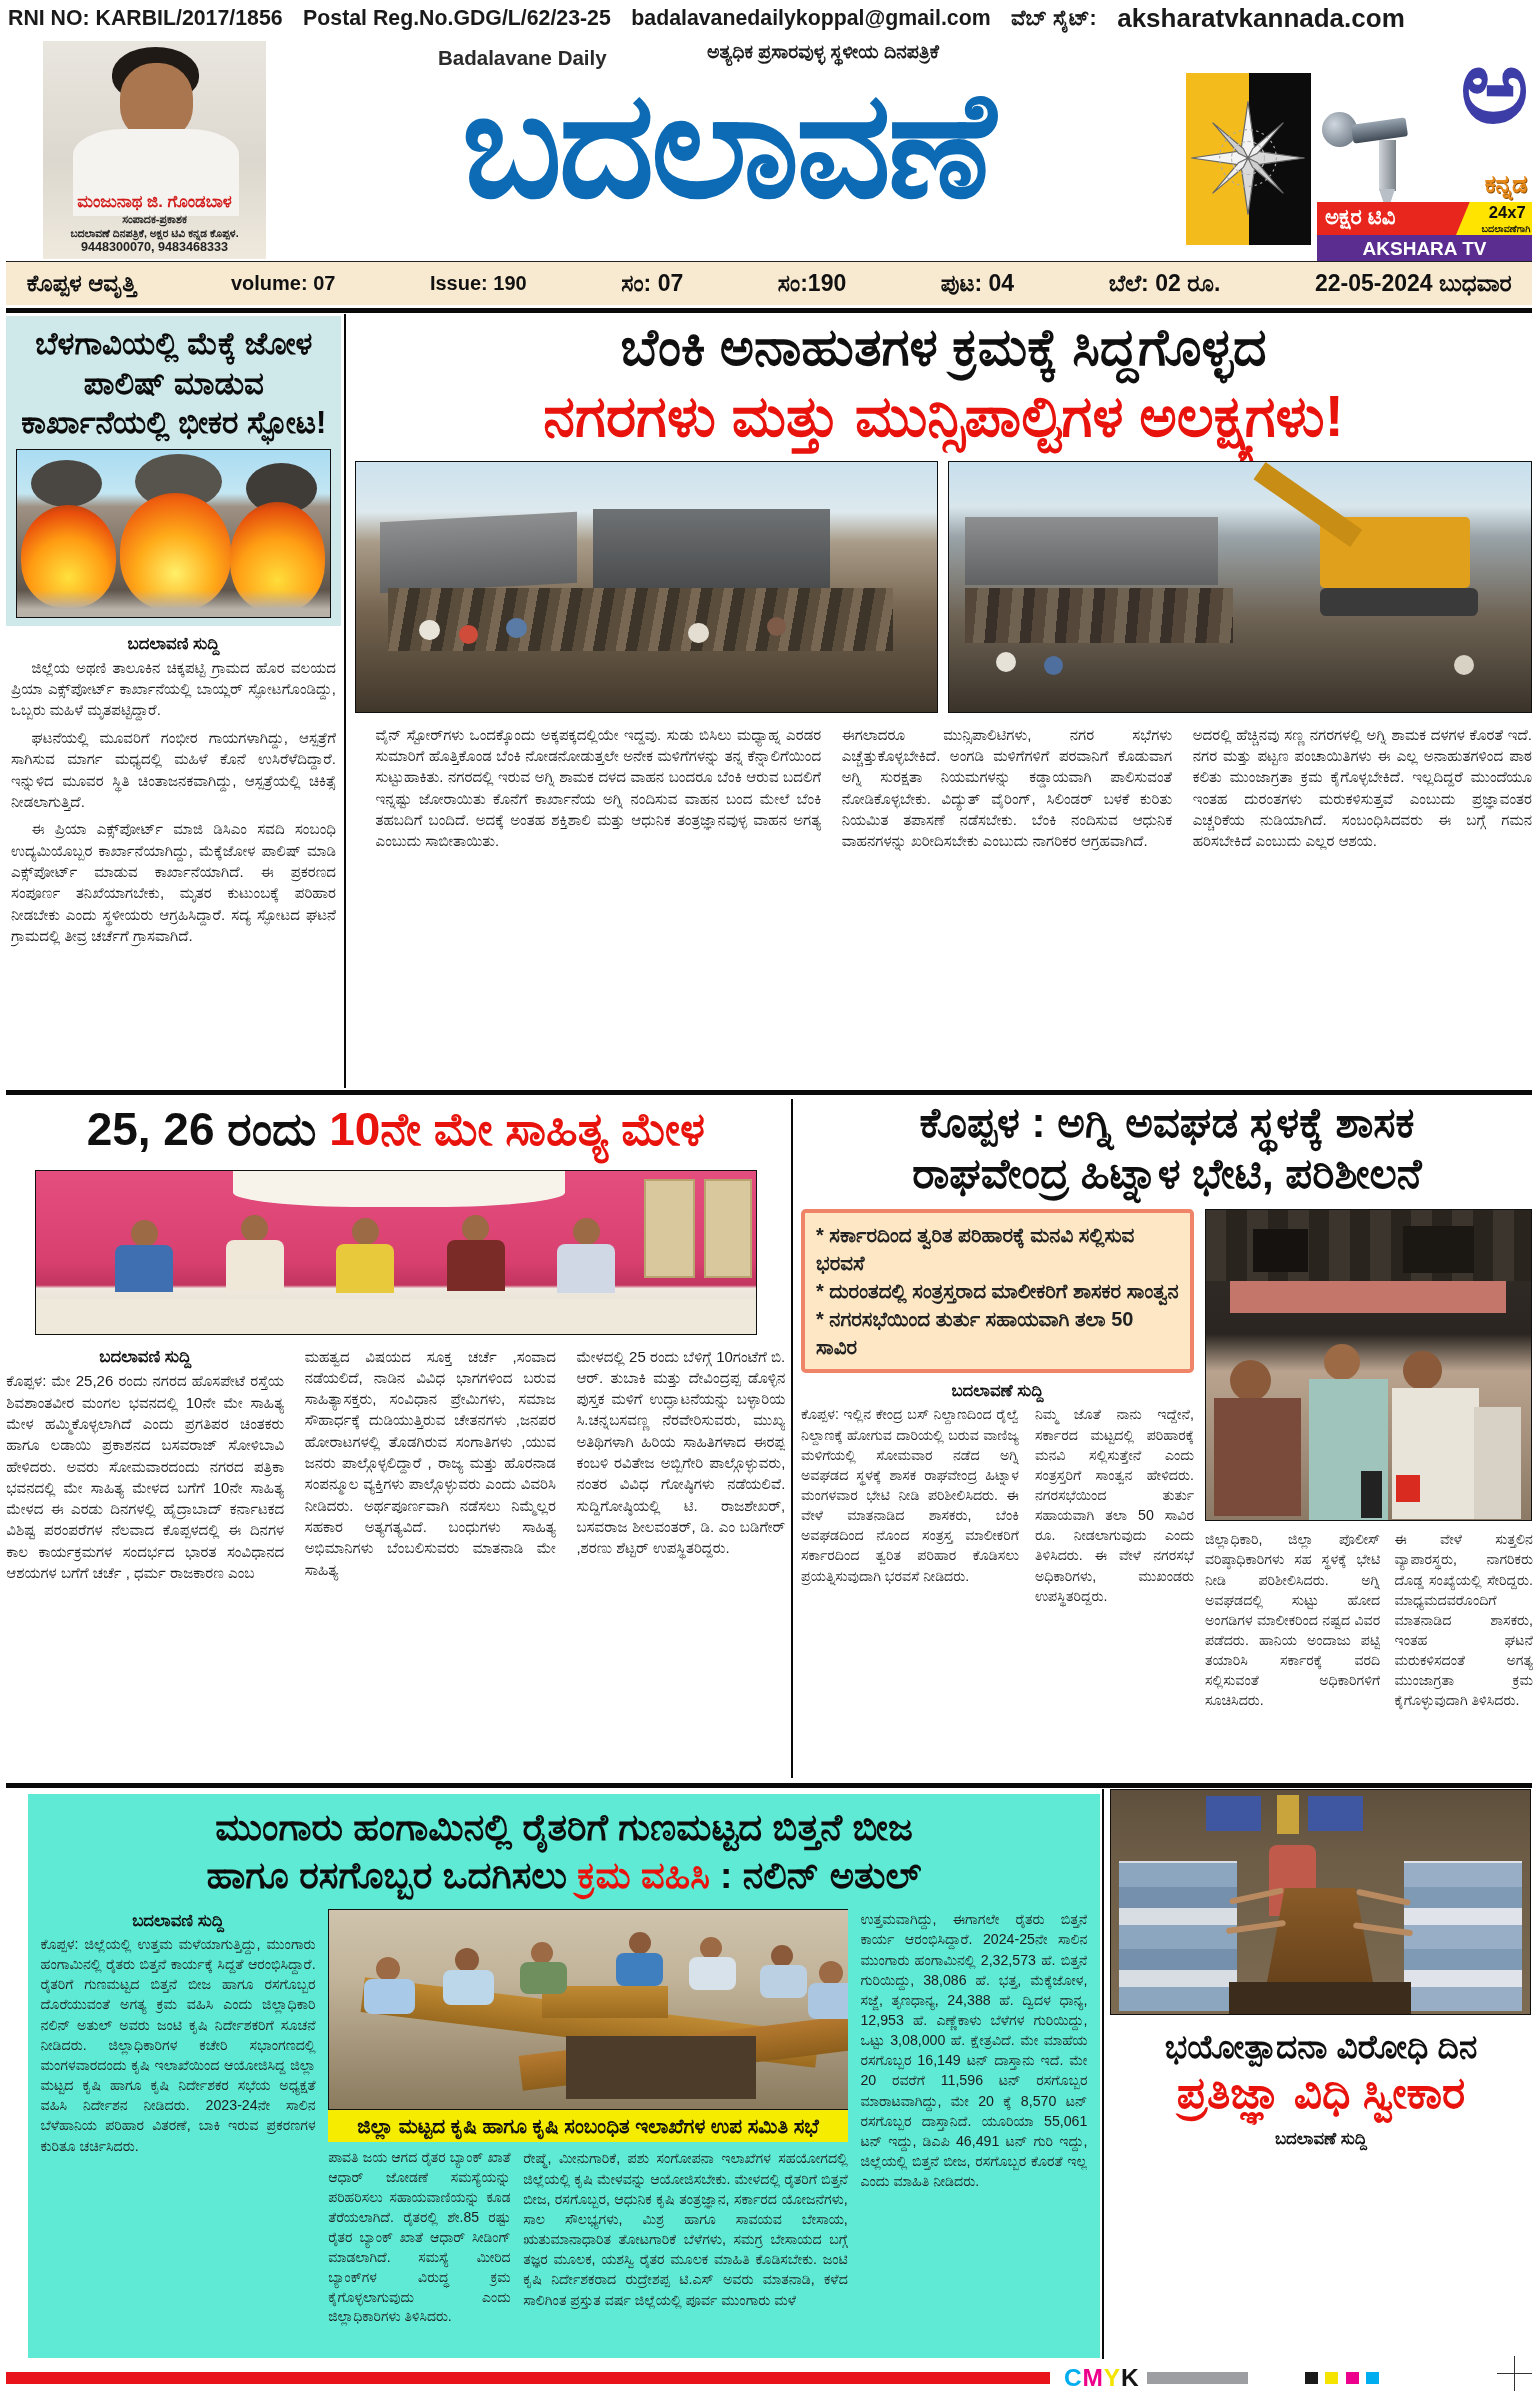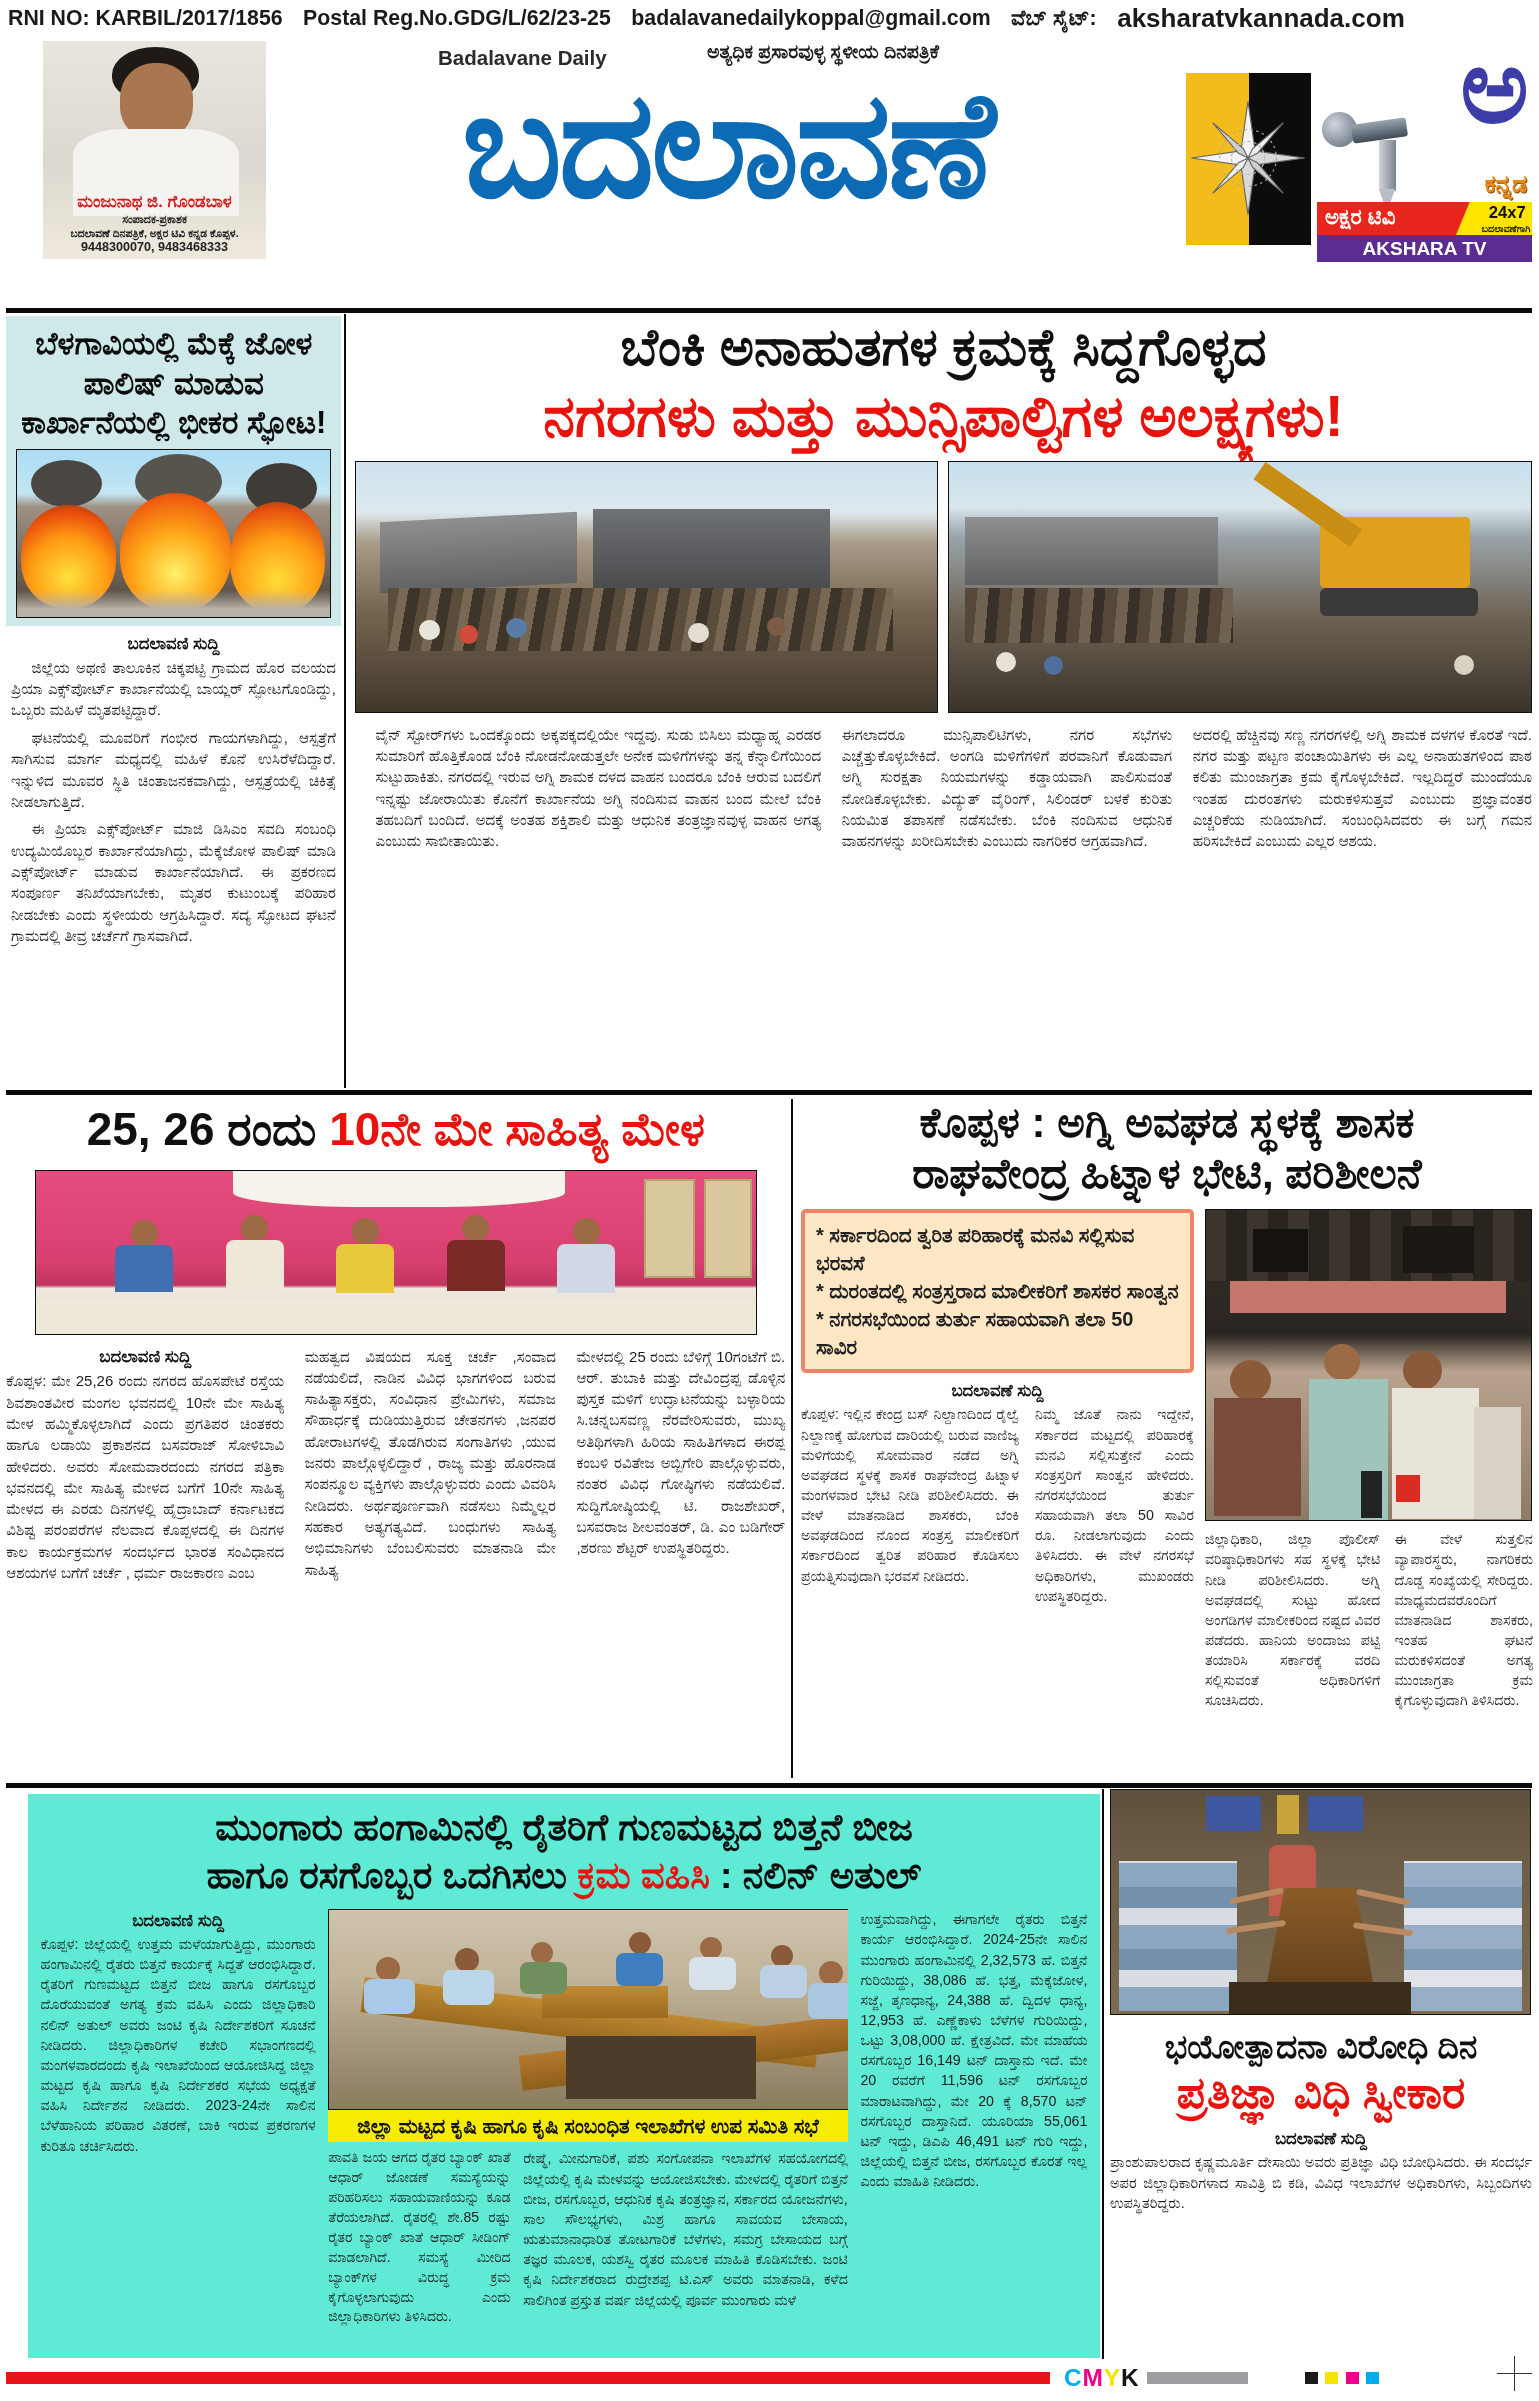--- a/index.html
+++ b/index.html
@@ -165,20 +165,30 @@
     <div class="ak-red">
       <span class="t">ಅಕ್ಷರ ಟಿವಿ</span>
       <span class="ak-yellow">
         <span class="ak-247">24x7</span>
         <span class="ak-sub">ಬದಲಾವಣೆಗಾಗಿ</span>
       </span>
     </div>
     <div class="ak-purple">AKSHARA TV KANNADA</div>
   </div>
 
+  <div class="datebar">
+    <span>ಕೊಪ್ಪಳ ಆವೃತ್ತಿ</span>
+    <span class="sm">volume: 07</span>
+    <span class="sm">Issue: 190</span>
+    <span>ಸಂ: 07</span>
+    <span>ಸಂ:190</span>
+    <span>ಪುಟ: 04</span>
+    <span>ಬೆಲೆ: 02 ರೂ.</span>
+    <span>22-05-2024 ಬುಧವಾರ</span>
+  </div>
   <div class="hline" style="left:6.3px;top:308px;width:1526px;"></div>
 
   <div class="bluebox">
     <div class="hl">ಬೆಳಗಾವಿಯಲ್ಲಿ ಮೆಕ್ಕೆ ಜೋಳ ಪಾಲಿಷ್ ಮಾಡುವ ಕಾರ್ಖಾನೆಯಲ್ಲಿ ಭೀಕರ ಸ್ಫೋಟ!</div>
     <div class="ph ph-fire" style="margin-top:6.3px;width:313px;height:167px;">
       <i class="smoke" style="left:14.2px;top:9.5px;width:71px;height:47px;background:#4a4743;"></i>
       <i class="smoke" style="left:118px;top:3.2px;width:87px;height:55px;background:#57534d;"></i>
       <i class="smoke" style="left:229px;top:12.6px;width:71px;height:51px;background:#3f3c38;"></i>
       <i class="flame" style="left:4.7px;top:55px;width:95px;height:103px;background:radial-gradient(circle at 50% 70%,#ffe13d 0%,#ff9b12 45%,#e84d0c 75%,#7a2f12 100%);"></i>
       <i class="flame" style="left:103px;top:43px;width:111px;height:118px;background:radial-gradient(circle at 50% 68%,#fff06a 0%,#ffab19 40%,#ef5c0e 78%,#6d2a10 100%);"></i>
@@ -361,21 +371,20 @@
       <i class="arm" style="left:118px;top:103px;width:55px;transform:rotate(-12deg);"></i>
       <i class="arm" style="left:115px;top:134px;width:60px;transform:rotate(-8deg);"></i>
       <i class="arm" style="left:245px;top:104px;width:55px;transform:rotate(192deg);"></i>
       <i class="arm" style="left:242px;top:136px;width:60px;transform:rotate(188deg);"></i>
       <i style="left:118px;bottom:0;width:182px;height:32px;background:#3c2c1c;"></i>
     </div>
     <div class="kicker nowrap" style="font-size:33px;margin-top:12.6px;">ಭಯೋತ್ಪಾದನಾ ವಿರೋಧಿ ದಿನ</div>
     <div class="kicker red nowrap" style="font-size:44px;margin-top:1.6px;">ಪ್ರತಿಜ್ಞಾ ವಿಧಿ ಸ್ವೀಕಾರ</div>
     <div class="byline" style="margin-top:9.5px;">ಬದಲಾವಣೆ ಸುದ್ದಿ</div>
     <div style="display:flex;gap:16px;height:197px;">
-      <div class="col body-t" style="font-size:14.6px;">ಪ್ರಾಂಶುಪಾಲರಾದ ಕೃಷ್ಣಮೂರ್ತಿ ದೇಸಾಯಿ ಅವರು ಪ್ರತಿಜ್ಞಾ ವಿಧಿ ಬೋಧಿಸಿದರು. ಈ ಸಂದರ್ಭ ಅಪರ ಜಿಲ್ಲಾಧಿಕಾರಿಗಳಾದ ಸಾವಿತ್ರಿ ಬಿ ಕಡಿ, ವಿವಿಧ ಇಲಾಖೆಗಳ ಅಧಿಕಾರಿಗಳು, ಸಿಬ್ಬಂದಿಗಳು ಉಪಸ್ಥಿತರಿದ್ದರು.</div>
     </div>
   </div>
 
   <div class="redbar"></div>
   <div class="cmyk">
     <span class="c0">C</span><span class="c1">M</span><span class="c2">Y</span><span class="c3">K</span>
   </div>
   <div class="graybar"></div>
   <span class="sq" style="left:1305px;background:#1a1a1a;"></span>
   <span class="sq" style="left:1325px;background:#f5e400;"></span>

